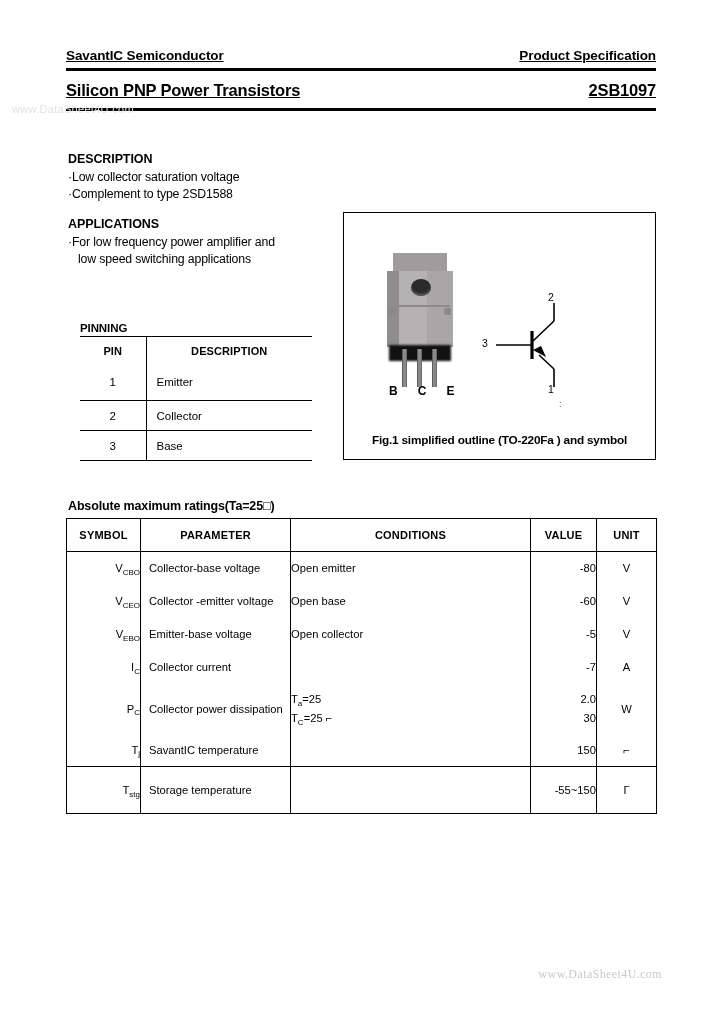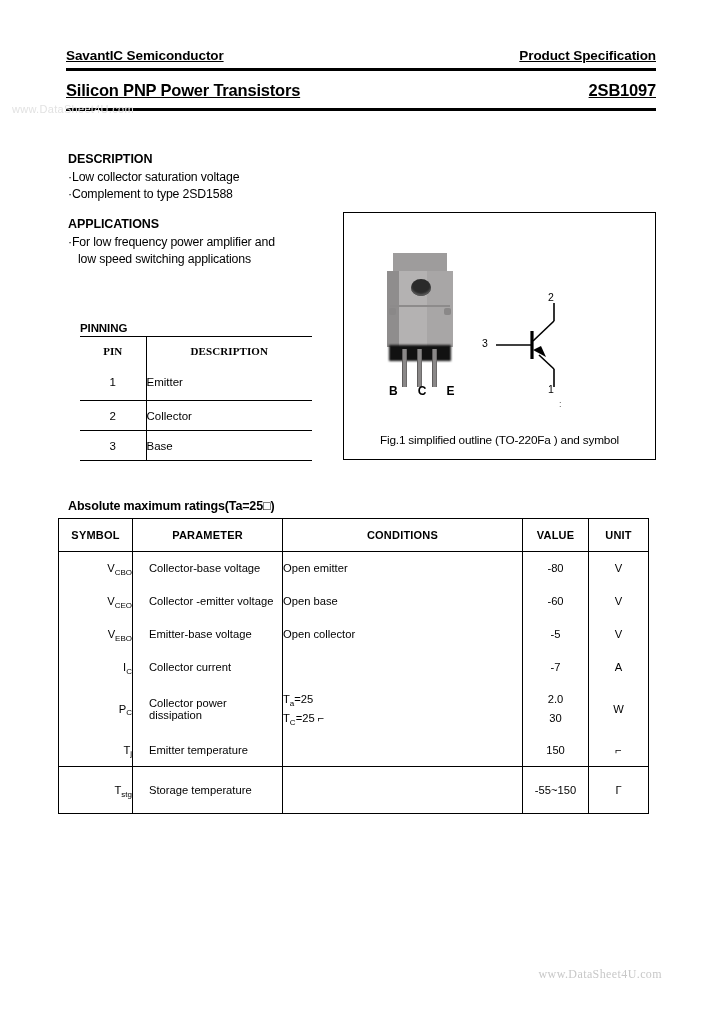--- a/index.html
+++ b/index.html
@@ -103,23 +103,23 @@
   }
   table.pin th:first-child, table.pin td:first-child {
     border-right: 1.4px solid #000;
     text-align: center;
     width: 66px;
   }
   table.pin th:last-child, table.pin td:last-child {
     text-align: center;
     padding-left: 0;
   }
-  table.pin td:last-child { text-align: left; }
+  table.pin td:last-child { text-align: left; padding-left: 10px; }
   table.pin th { font-weight: bold; font-size: 11px; letter-spacing: 0.1px; }
-  table.pin tr.hdr th { border-bottom: none; height: 28px; font-family: Liberation Serif, serif; }
+  table.pin tr.hdr th { border-bottom: none; height: 28px; }
   table.pin tr.r1 td { border-top: none; height: 36px; }
 
   
   .figbox {
     position: absolute;
     left: 343px; top: 212px;
     width: 313px; height: 248px;
     border: 1.6px solid #000;
     background: #fff;
   }
@@ -223,35 +223,35 @@
     font-size: 9px;
     color: #555;
   }
 
   .figcap {
     position: absolute;
     left: 0; right: 0;
     bottom: 12px;
     text-align: center;
     font-size: 11.8px;
-    font-weight: normal;
+    font-weight: bold;
     letter-spacing: -0.2px;
   }
 
   
   .ratings-title {
     position: absolute;
     left: 68px; top: 499px;
     font-size: 12.5px;
     font-weight: bold;
     letter-spacing: -0.15px;
   }
   .ratings-wrap {
     position: absolute;
-    left: 58px; top: 518px;
+    left: 66px; top: 518px;
     width: 590px;
   }
   table.rt {
     border-collapse: collapse;
     width: 590px;
     table-layout: fixed;
   }
   table.rt th, table.rt td {
     padding: 0;
     font-size: 11.2px;
@@ -262,23 +262,23 @@
   table.rt thead th {
     border-top: 1.4px solid #000;
     border-bottom: 1.4px solid #000;
     height: 33px;
     font-weight: bold;
     font-size: 11px;
     text-align: center;
     letter-spacing: 0.2px;
   }
   table.rt td.c-sym   { width: 74px; text-align: right; padding-left: 8px; }
-  table.rt td.c-par   { width: 150px; text-align: left; padding-left: 16px; }
+  table.rt td.c-par   { width: 150px; text-align: left; padding-left: 8px; }
   table.rt td.c-cond  { width: 240px; text-align: left; }
-  table.rt td.c-val   { width: 66px; text-align: center; }
+  table.rt td.c-val   { width: 66px; text-align: right; }
   table.rt td.c-unit  { width: 60px; text-align: center; }
   table.rt tbody tr td { height: 33px; }
   table.rt tbody tr.tall td { height: 50px; }
   table.rt tbody tr.last td {
     border-top: 1.4px solid #000;
     border-bottom: 1.4px solid #000;
     height: 47px;
   }
   sub { font-size: 8px; vertical-align: baseline; position: relative; top: 2.5px; }
   .pc-lines {
@@ -467,21 +467,21 @@
             <div class="pc-lines">
               <div>2.0</div>
               <div>30</div>
             </div>
           </td>
           <td class="c-unit">W</td>
         </tr>
 
         <tr>
           <td class="c-sym"><span>T</span><sub>j</sub></td>
-          <td class="c-par">Emitter temperature</td>
+          <td class="c-par">SavantIC temperature</td>
           <td class="c-cond"></td>
           <td class="c-val">150</td>
           <td class="c-unit">⌐</td>
         </tr>
 
         <tr class="last">
           <td class="c-sym"><span>T</span><sub>stg</sub></td>
           <td class="c-par">Storage temperature</td>
           <td class="c-cond"></td>
           <td class="c-val">-55~150</td>

